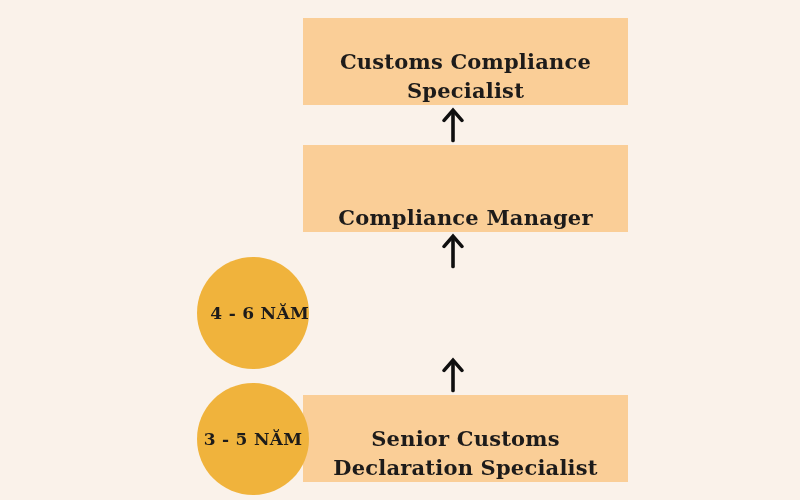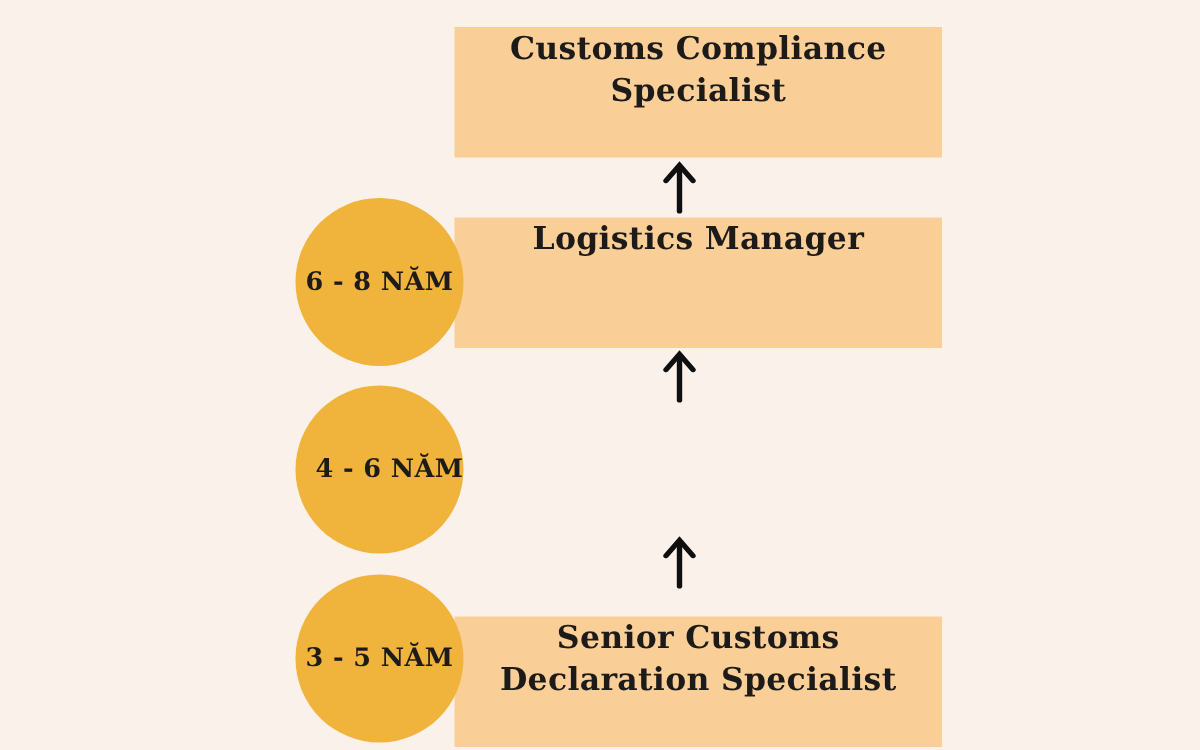--- a/index.html
+++ b/index.html
@@ -21,21 +21,21 @@
     width:800px;height:500px;
     background:var(--background);
   }
   .bar{
     position:absolute;
     left:303px;
     width:325px;
     height:87px;
     background:var(--bar);
     display:flex;
-    align-items:flex-start;
+    align-items:flex-end;
     justify-content:center;
   }
   .bar-label{
     font-weight:700;
     font-size:21px;
     line-height:1.35;
     color:var(--text);
     text-align:center;
     max-width:295px;
     letter-spacing:0.2px;
@@ -54,21 +54,21 @@
   .circle-label{
     font-weight:700;
     font-size:17px;
     color:var(--text);
     white-space:nowrap;
     letter-spacing:0.3px;
   }
   .bar-1{top:18px;}  .circle-1{top:1px;}
   .bar-2{top:145px;} .circle-2{top:132px;}
   .bar-3{top:269px;} .circle-3{top:257px;justify-content:flex-end;}
-  .bar-4{top:395px;margin-top:16px;} .circle-4{top:383px;text-align:center;}
+  .bar-4{top:395px;} .circle-4{top:383px;text-align:center;}
   .arrow{
     position:absolute;
     left:440px;
     width:26px;
     height:36px;
   }
   .arrow-1{top:107px;}
   .arrow-2{top:233px;}
   .arrow-3{top:357px;}
   .arrow svg{display:block;width:100%;height:100%;}
@@ -90,24 +90,21 @@
   </div>
 
   <div class="arrow arrow-1">
     <svg viewBox="0 0 26 40" preserveAspectRatio="none" aria-hidden="true">
       <line x1="13" y1="37.5" x2="13" y2="5"></line>
       <polyline points="4,15 13,3.5 22,15"></polyline>
     </svg>
   </div>
 
   <div class="bar bar-2">
-    <div class="bar-label">Logistics Manager</div>
-  </div>
-  <div class="circle circle-2">
-    <span class="circle-label">6 - 8 NĂM</span>
+    <div class="bar-label">Compliance Manager</div>
   </div>
 
   <div class="arrow arrow-2">
     <svg viewBox="0 0 26 40" preserveAspectRatio="none" aria-hidden="true">
       <line x1="13" y1="37.5" x2="13" y2="5"></line>
       <polyline points="4,15 13,3.5 22,15"></polyline>
     </svg>
   </div>
 
   <div class="circle circle-3">

